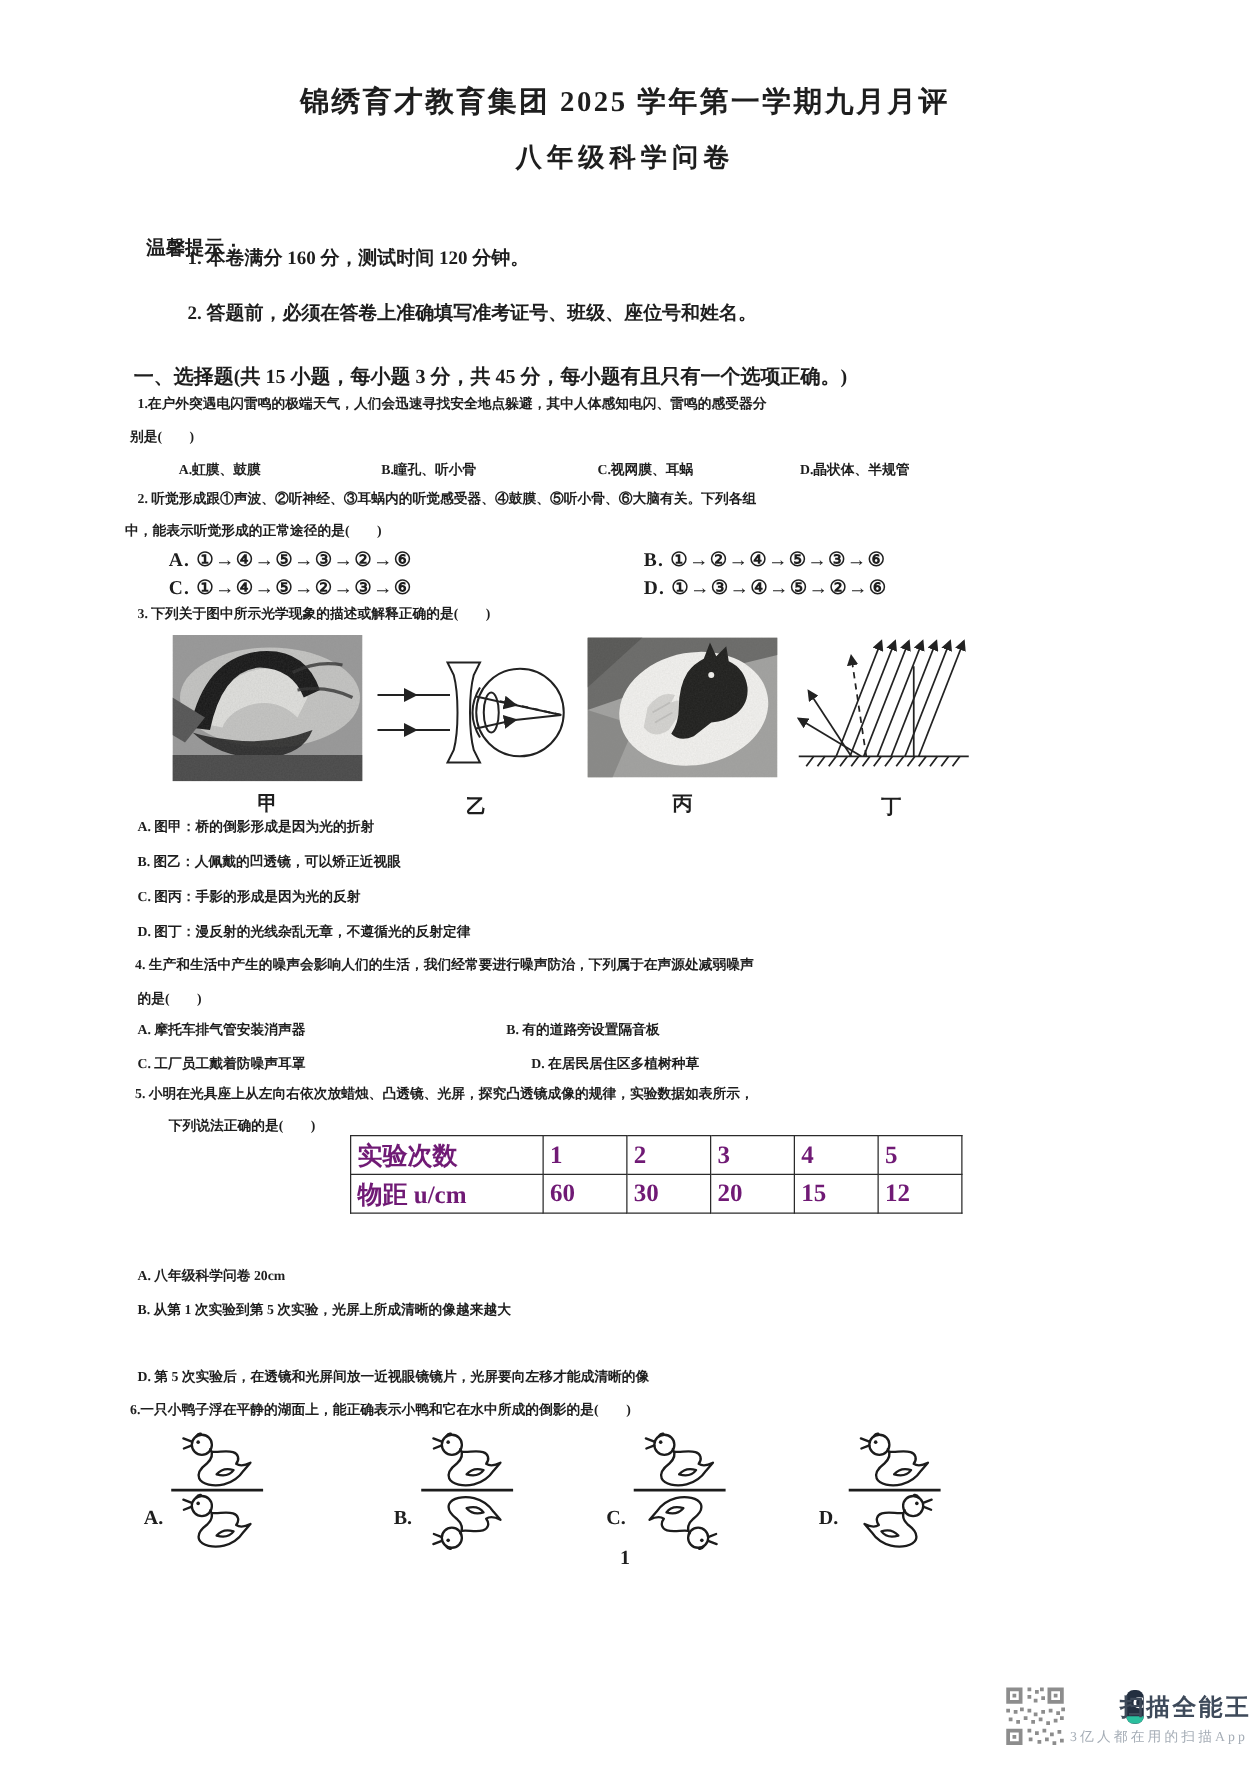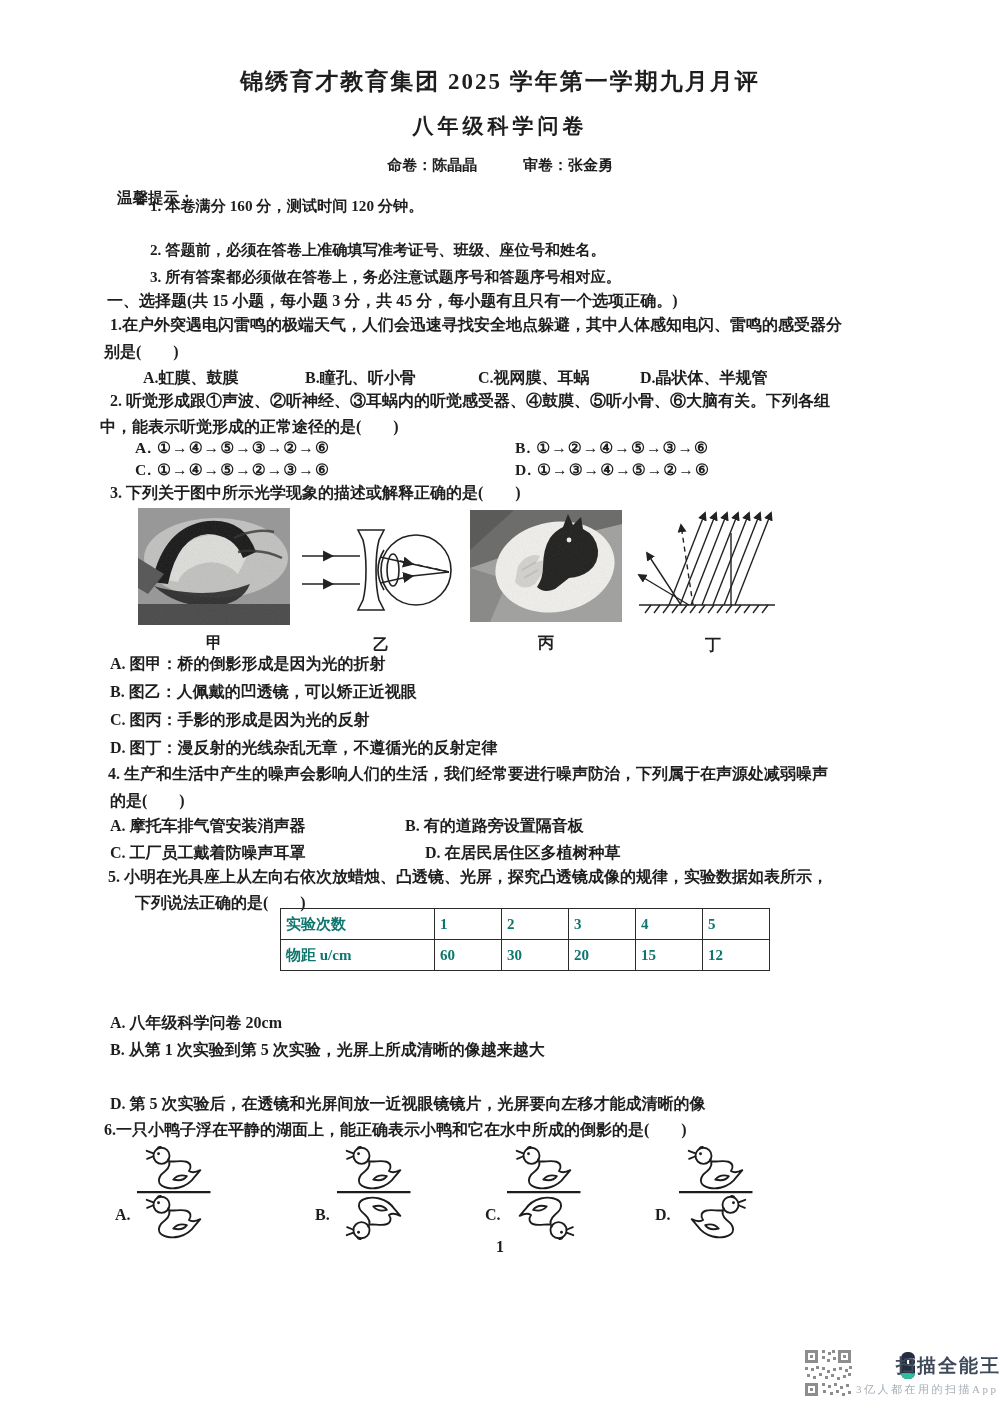--- a/index.html
+++ b/index.html
@@ -9,29 +9,29 @@
   }
   .abs{position:absolute;white-space:nowrap;}
   .center{left:0;width:1000px;text-align:center;}
   .title{font-size:23px;font-weight:700;letter-spacing:2px;}
   .subtitle{font-size:21px;font-weight:700;letter-spacing:4px;}
   .authors{font-size:15px;font-weight:700;}
   .authors span{margin:0 21px;}
   .tips-h{font-size:15.5px;font-weight:700;}
   .tip{font-size:15.2px;font-weight:600;}
   .sect{font-size:16px;font-weight:700;}
-  .stem,.opt{font-size:16px;font-weight:600;}
+  .stem,.opt{font-size:11px;font-weight:600;}
   .seq{font-size:15.6px;font-weight:600;letter-spacing:1px;}
   .figlabel{font-size:16px;font-weight:600;text-align:center;}
   .ducklabel{font-size:16px;font-weight:700;}
   .pagenum{font-size:16px;font-weight:600;}
   table.exp{border-collapse:collapse;table-layout:fixed;}
   table.exp td{
     border:1.6px solid #2b2b2b;height:28px;padding:1px 5px;
-    font-size:15px;font-weight:600;color:#0f766e;text-align:left;vertical-align:middle;
+    font-size:20px;font-weight:600;color:#701a75;text-align:left;vertical-align:middle;
   }
   td.c0{width:143px;} td.cn{width:56px;}
   
   .cslogo{position:absolute;left:861px;top:1352px;width:14px;height:27px;border-radius:6px;
     background:#232F40;overflow:hidden;margin-left:40px;}
   .cslogo .cstxt{position:absolute;top:2px;left:0;width:27px;text-align:center;
     color:#ffffff;font-size:13px;font-weight:800;letter-spacing:0;}
   .cslogo .csbar{position:absolute;bottom:0;left:0;width:27px;height:6px;background:#2BBF9E;}
   .appname{font-size:19px;font-weight:700;color:#3E4A5A;letter-spacing:2px;}
   .tagline{font-size:11px;font-weight:500;color:#A5ADB6;letter-spacing:2.5px;}
@@ -50,29 +50,24 @@
         <path d="M11.5,12.5 L4,15.5"></path>
         <path d="M16,3.5 q1.5,-2.5 4,-2"></path>
         <path d="M29,16 C32,21 30,26 25.5,30 C19.5,34.5 16.5,39 18.5,44 C21,49.5 32,52 42,49.5 C50,47.5 56.5,42.5 60.5,36.5 L67,29 C62,31.5 56.5,32 53.5,30 C57,25.5 55.5,20.5 50.5,19 C44,17 36,19.5 30.5,18.5"></path>
         <path d="M35,40 q6,-7 16,-4 q-5,7 -16,4"></path>
       </g>
     </defs>
   </svg>
 
   <div class="abs center title" style="top:66px">锦绣育才教育集团 2025 学年第一学期九月月评</div>
   <div class="abs center subtitle" style="top:112px">八年级科学问卷</div>
-  <div class="abs center authors" style="top:156px">
-    <span>命卷：陈晶晶</span>
-    <span>审卷：张金勇</span>
-  </div>
 
   <div class="abs tips-h" style="left:117px;top:188px">温馨提示：</div>
   <div class="abs tip" style="left:150px;top:196px">1. 本卷满分 160 分，测试时间 120 分钟。</div>
   <div class="abs tip" style="left:150px;top:240px">2. 答题前，必须在答卷上准确填写准考证号、班级、座位号和姓名。</div>
-  <div class="abs tip" style="left:150px;top:267px">3. 所有答案都必须做在答卷上，务必注意试题序号和答题序号相对应。</div>
 
   <div class="abs sect" style="left:107px;top:291px">一、选择题(共 15 小题，每小题 3 分，共 45 分，每小题有且只有一个选项正确。)</div>
 
   <div class="abs stem" style="left:110px;top:315px">1.在户外突遇电闪雷鸣的极端天气，人们会迅速寻找安全地点躲避，其中人体感知电闪、雷鸣的感受器分</div>
   <div class="abs stem" style="left:104px;top:342px">别是(　　)</div>
   <div class="abs opt" style="left:143px;top:368px">A.虹膜、鼓膜</div>
   <div class="abs opt" style="left:305px;top:368px">B.瞳孔、听小骨</div>
   <div class="abs opt" style="left:478px;top:368px">C.视网膜、耳蜗</div>
   <div class="abs opt" style="left:640px;top:368px">D.晶状体、半规管</div>
 

